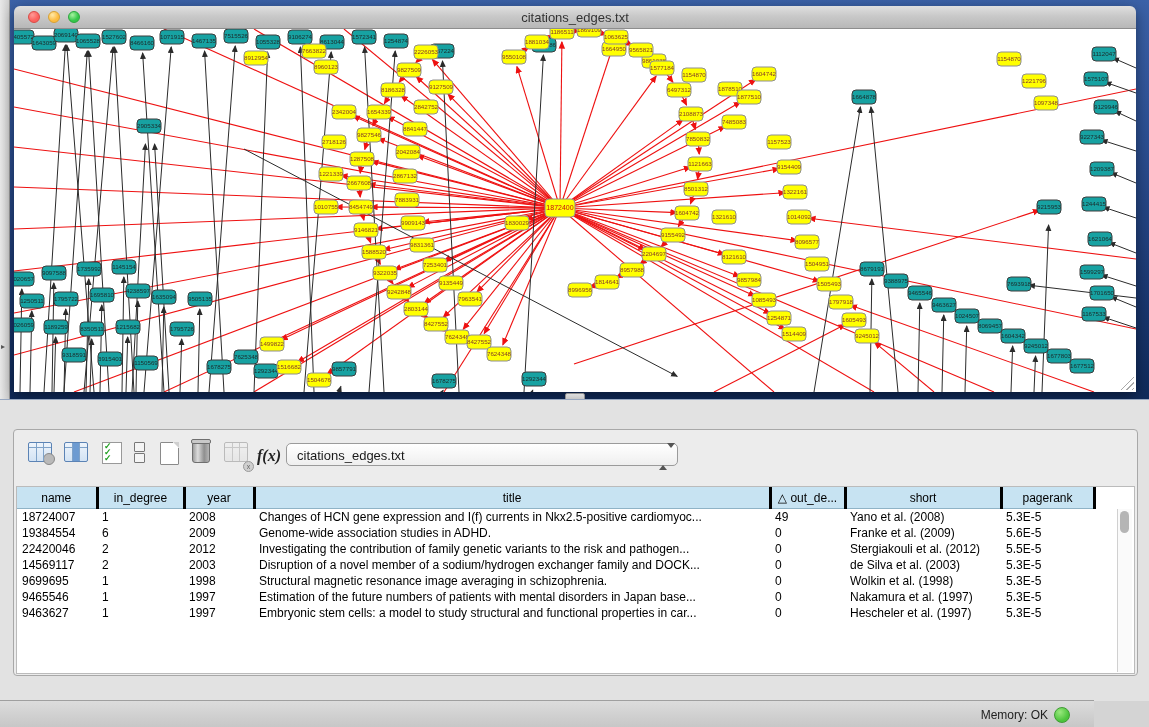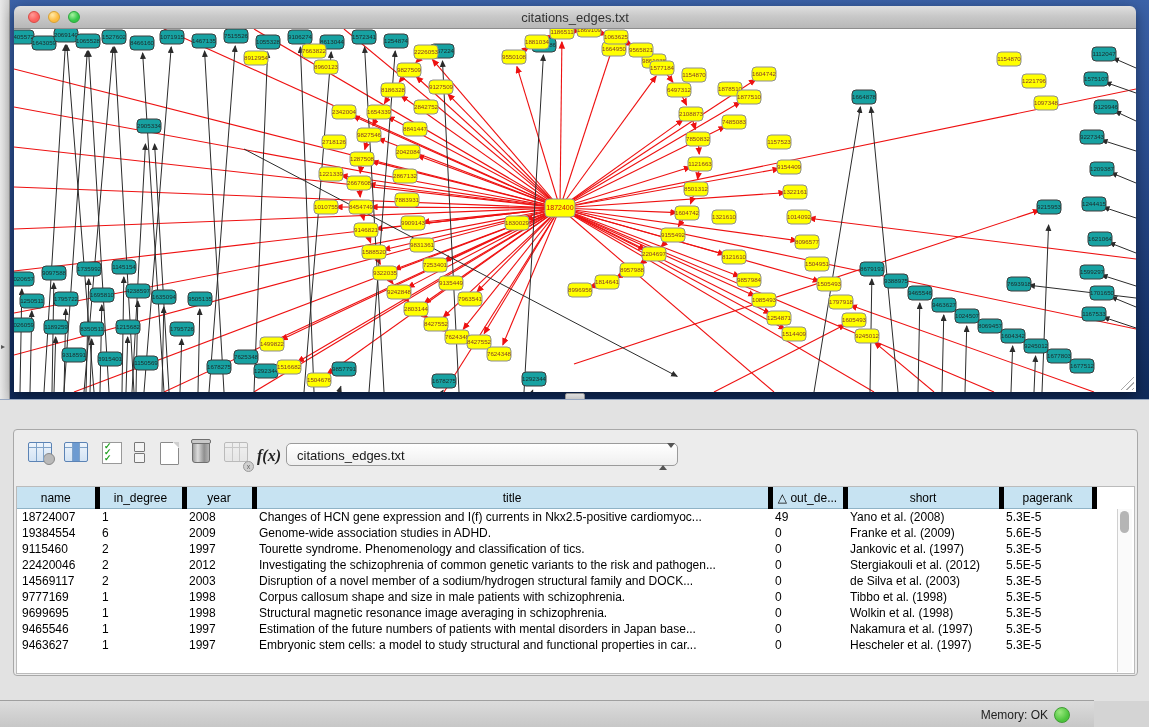--- a/index.html
+++ b/index.html
@@ -32,21 +32,21 @@
   .tb-icon{position:absolute;top:12px;width:26px;height:26px;}
   .fx{font-family:"Liberation Serif",serif;font-style:italic;font-weight:bold;font-size:16px;color:#222;top:17px !important;}
   .combo{position:absolute;left:272px;top:13px;width:392px;height:23px;background:linear-gradient(180deg,#ffffff,#efefef);border:1px solid #9b9b9b;border-radius:5px;box-sizing:border-box;}
   .combo-text{position:absolute;left:10px;top:4px;font-size:13px;color:#1a1a1a;}
   .combo-arrows{position:absolute;right:9px;top:4px;width:9px;height:14px;}
   .combo-arrows .up{width:0;height:0;border-left:4px solid transparent;border-right:4px solid transparent;border-bottom:5px solid #555;margin-bottom:3px;}
   .combo-arrows .dn{width:0;height:0;border-left:4px solid transparent;border-right:4px solid transparent;border-top:5px solid #555;}
 
   .grid{position:absolute;left:2px;top:56px;width:1119px;height:188px;background:#fff;border:1px solid #bbb;box-sizing:border-box;}
   table.data{border-collapse:collapse;table-layout:fixed;width:1077px;font-size:12px;color:#000;}
-  table.data th{background:#c7e3f2;border-right:5px solid #000000;border-bottom:1px solid #8fb3c6;font-weight:normal;font-size:12px;height:21px;text-align:center;padding:0;overflow:hidden;white-space:nowrap;}
+  table.data th{background:#c7e3f2;border-right:3px solid #000000;border-bottom:1px solid #8fb3c6;font-weight:normal;font-size:12px;height:21px;text-align:center;padding:0;overflow:hidden;white-space:nowrap;}
   table.data td{height:16px;padding:0 0 0 5px;overflow:hidden;white-space:nowrap;text-overflow:clip;}
   td.c0{padding-left:4px;} td.c1{padding-left:14px;} td.c2{padding-left:12px;} td.c3{padding-left:5px;} td.c4{padding-left:5px;margin-top:15px;} td.c5{padding-left:6px;} td.c6{padding-left:5px;}
   .vscroll{position:absolute;right:2px;top:22px;width:14px;height:163px;background:#fafafa;border-left:1px solid #d0d0d0;}
   .vthumb{position:absolute;left:2px;top:2px;width:9px;height:22px;background:#b5b5b5;border-radius:5px;}
 
   .tabs-row{position:absolute;left:0;top:277px;width:100%;height:24px;}
   .seg{position:absolute;left:50%;transform:translateX(-50%);top:0;height:21px;display:flex;border:1px solid #8f8f8f;border-radius:5px;overflow:hidden;background:#fff;box-shadow:0 1px 1px rgba(255,255,255,.7);}
   .seg-btn{font-size:13px;color:#1a1a1a;padding:0 16px;line-height:21px;background:linear-gradient(180deg,#ffffff,#f0f0f0);}
   .seg-btn.sel{background:linear-gradient(180deg,#7d7d7d,#636363);color:#ececec;}
   .seg-btn + .seg-btn{border-left:1px solid #c9c9c9;}
@@ -935,53 +935,35 @@
             <tr>
               <td class="c0">19384554</td>
               <td class="c1">6</td>
               <td class="c2">2009</td>
               <td class="c3">Genome-wide association studies in ADHD.</td>
               <td class="c4">0</td>
               <td class="c5">Franke et al. (2009)</td>
               <td class="c6">5.6E-5</td>
             </tr>
             <tr>
-              <td class="c0">9115460</td>
-              <td class="c1">2</td>
-              <td class="c2">1997</td>
-              <td class="c3">Tourette syndrome. Phenomenology and classification of tics.</td>
-              <td class="c4">0</td>
-              <td class="c5">Jankovic et al. (1997)</td>
-              <td class="c6">5.3E-5</td>
-            </tr>
-            <tr>
               <td class="c0">22420046</td>
               <td class="c1">2</td>
               <td class="c2">2012</td>
-              <td class="c3">Investigating the schizophrenia of common genetic variants to the risk and pathogen...</td>
+              <td class="c3">Investigating the contribution of family genetic variants to the risk and pathogen...</td>
               <td class="c4">0</td>
               <td class="c5">Stergiakouli et al. (2012)</td>
               <td class="c6">5.5E-5</td>
             </tr>
             <tr>
               <td class="c0">14569117</td>
               <td class="c1">2</td>
               <td class="c2">2003</td>
-              <td class="c3">Disruption of a novel member of a sodium/hydrogen structural family and DOCK...</td>
+              <td class="c3">Disruption of a novel member of a sodium/hydrogen exchanger family and DOCK...</td>
               <td class="c4">0</td>
               <td class="c5">de Silva et al. (2003)</td>
-              <td class="c6">5.3E-5</td>
-            </tr>
-            <tr>
-              <td class="c0">9777169</td>
-              <td class="c1">1</td>
-              <td class="c2">1998</td>
-              <td class="c3">Corpus callosum shape and size in male patients with schizophrenia.</td>
-              <td class="c4">0</td>
-              <td class="c5">Tibbo et al. (1998)</td>
               <td class="c6">5.3E-5</td>
             </tr>
             <tr>
               <td class="c0">9699695</td>
               <td class="c1">1</td>
               <td class="c2">1998</td>
               <td class="c3">Structural magnetic resonance image averaging in schizophrenia.</td>
               <td class="c4">0</td>
               <td class="c5">Wolkin et al. (1998)</td>
               <td class="c6">5.3E-5</td>

